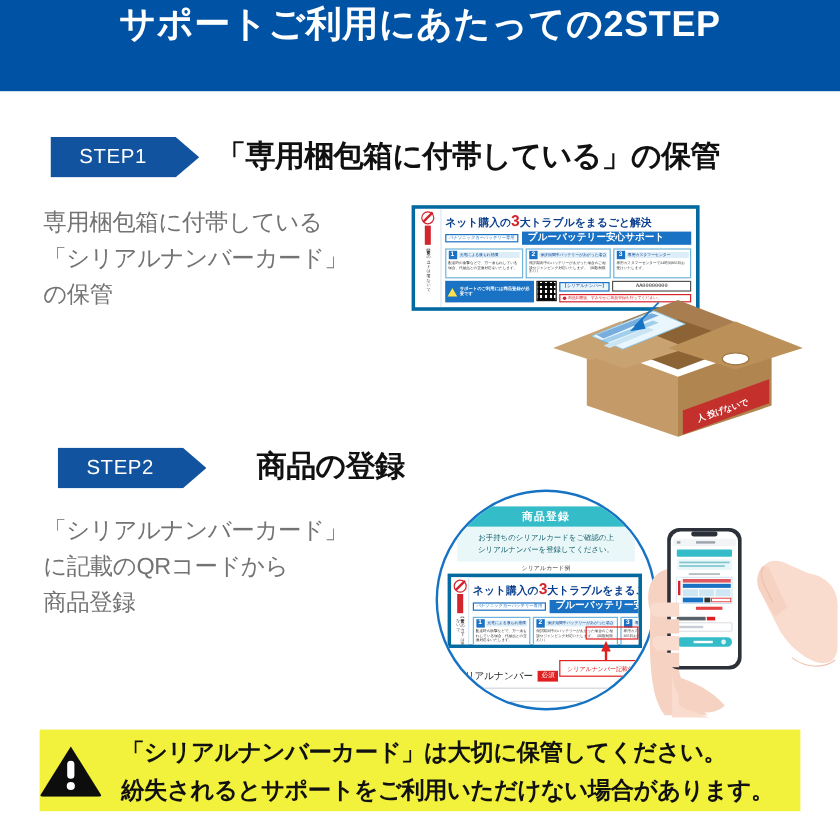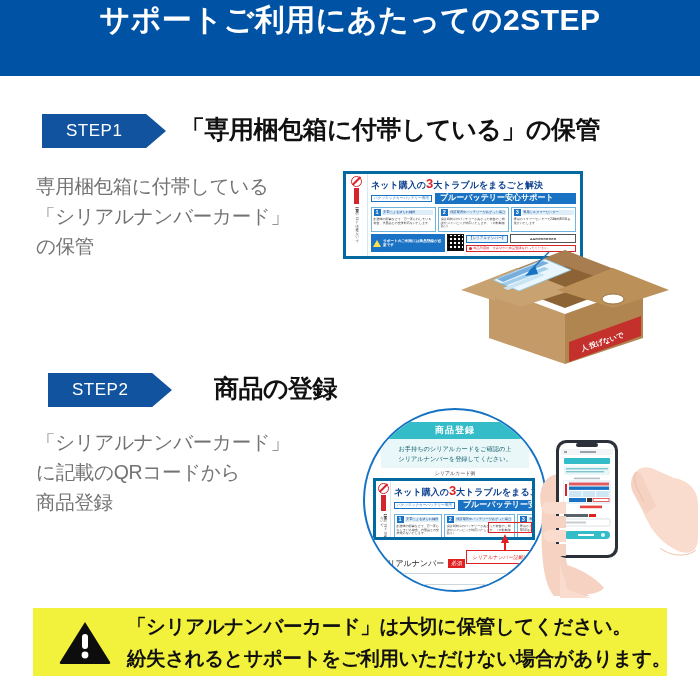--- a/index.html
+++ b/index.html
@@ -189,21 +189,21 @@
     margin:4px 14px 0 14px;height:10px;border:1px solid #cfd6db;background:#fff;
   }
 
   .connector{position:absolute;left:186px;top:95px;width:56px;height:2px;background:#1673c4;}
 
   .phone-hand{position:absolute;left:175px;top:20px;width:170px;height:185px;}
 
   
   .warn{
     position:absolute;left:33px;top:608px;width:634px;height:68px;
-    background:#f2f23c;display:flex;align-items:center;padding-left:26px;
+    background:#f2f23c;display:flex;align-items:center;padding-left:0;
     box-sizing:border-box;gap:16px;
   }
   .warn-tri{position:relative;width:52px;height:44px;flex:none;}
   .warn-text{display:flex;flex-direction:column;gap:5px;}
   .warn-line{font-size:19.5px;font-weight:bold;color:#111;white-space:nowrap;letter-spacing:-0.4px;}
 </style>
 </head>
 <body>
 
 <div class="header">

